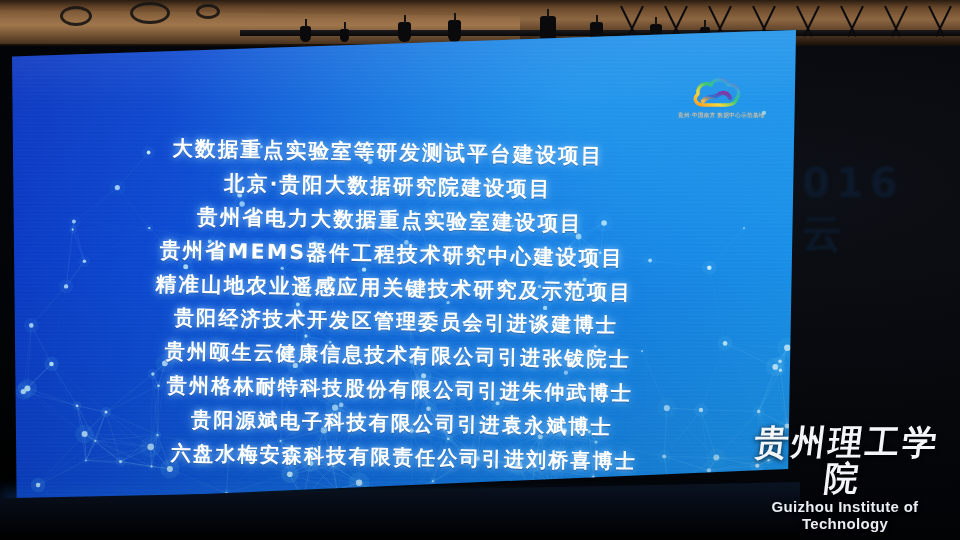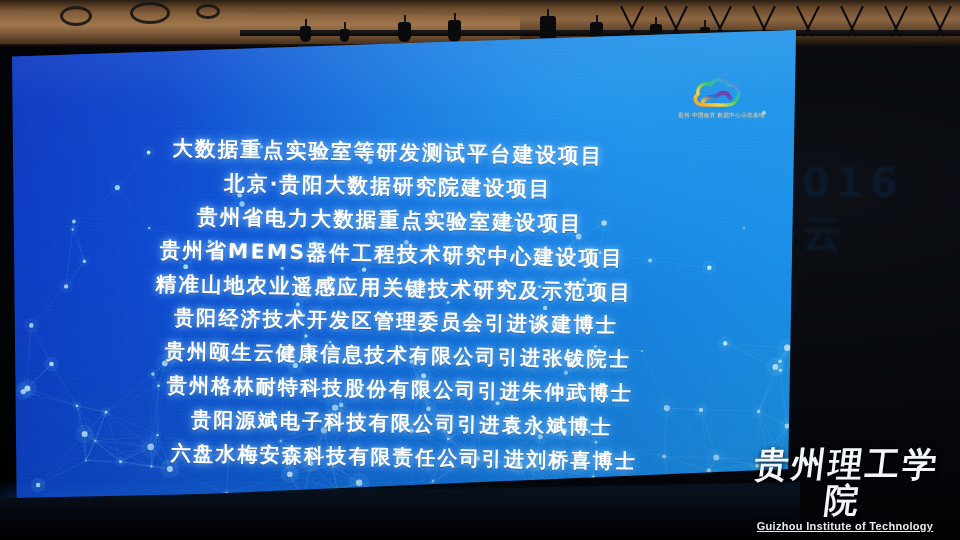--- a/index.html
+++ b/index.html
@@ -56,22 +56,22 @@
   .line{color:#ffffff;font-weight:700;letter-spacing:2.2px;white-space:nowrap;
     font-family:"DejaVu Sans","Liberation Sans",sans-serif;
     text-shadow:0 0 7px rgba(160,215,255,.85),0 0 16px rgba(80,170,255,.55),
       0 1px 1px rgba(0,30,80,.55);}
 
   
   .watermark{position:absolute;right:12px;bottom:8px;text-align:center;width:206px;}
   .wm-cn{font-family:"DejaVu Sans","Liberation Sans",sans-serif;font-size:34px;font-weight:700;
     color:#f2f6fb;letter-spacing:3px;line-height:1.05;
     transform:skewX(-7deg);text-shadow:0 1px 5px rgba(0,0,0,.9);}
-  .wm-en{font-size:11px;font-weight:700;color:#e9eef5;letter-spacing:.3px;margin-top:2px;
-    text-shadow:0 1px 4px rgba(0,0,0,.9);text-decoration:underline;}
+  .wm-en{font-size:15px;font-weight:700;color:#e9eef5;letter-spacing:.3px;margin-top:2px;
+    text-shadow:0 1px 4px rgba(0,0,0,.9);}
 
   
   .bg-sign{position:absolute;left:802px;top:160px;font-size:40px;font-weight:700;
     font-family:"DejaVu Sans","Liberation Sans",sans-serif;color:#0d1b2e;letter-spacing:6px;
     filter:blur(1.4px);opacity:.92;}
 
   
   .stage-lip{position:absolute;left:0;bottom:0;width:800px;height:58px;
     background:linear-gradient(180deg,#0a1322 0%,#04070d 60%,#000 100%);
     clip-path:polygon(0 28%,100% 0,100% 100%,0 100%);}

